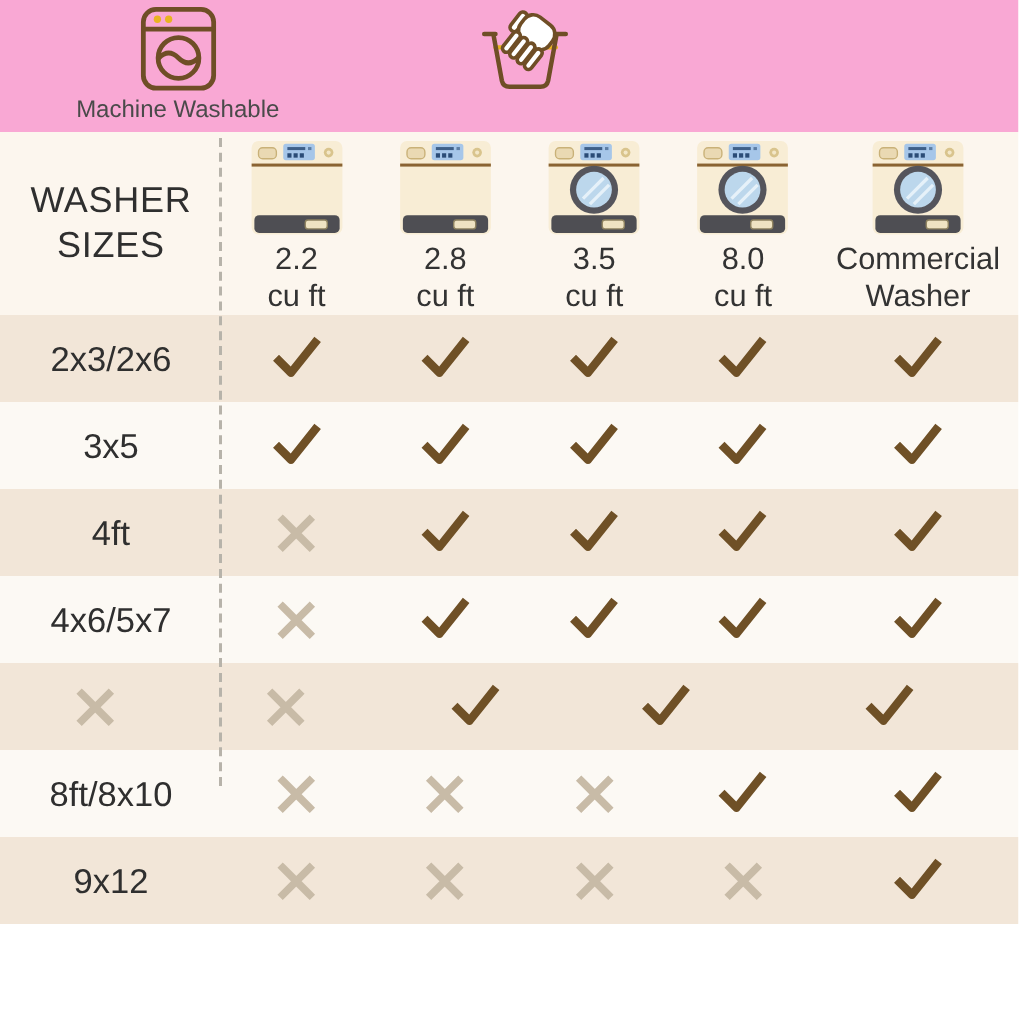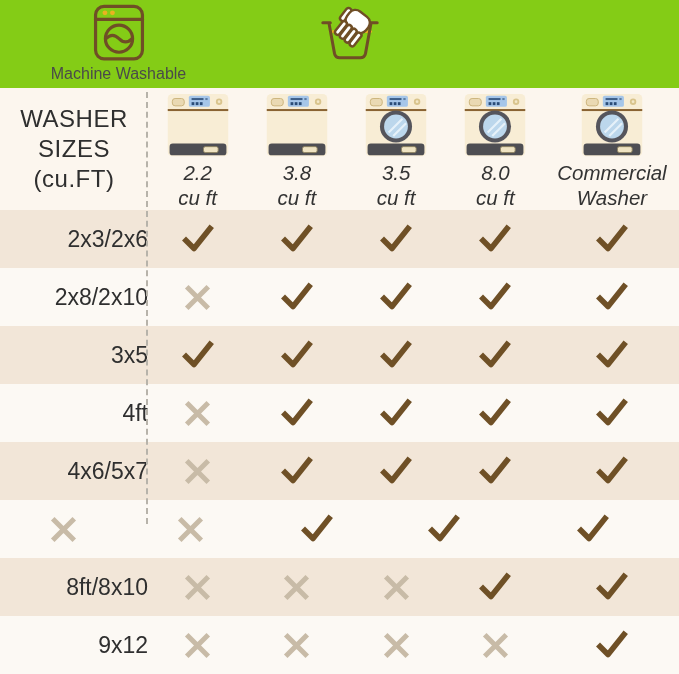--- a/index.html
+++ b/index.html
@@ -7,21 +7,21 @@
   body {
     font-family: "Liberation Sans", sans-serif;
     background: #ffffff;
     overflow: hidden;
   }
   .page { width: 679px; height: 674px; }
 
   
   .legend {
     height: 88px;
-    background: #84cc16;
+    background: #f9a8d4;
     display: grid;
     grid-template-columns: 237px 226px 216px;
   }
   .legend-item {
     display: flex;
     flex-direction: column;
     align-items: center;
     padding-top: 3px;
   }
   .legend-icon svg { display: block; }
@@ -52,41 +52,41 @@
     width: 148px;
     display: flex;
     flex-direction: column;
     align-items: center;
     justify-content: center;
     font-size: 24px;
     line-height: 30px;
     color: #2f2f2f;
     letter-spacing: 0.5px;
   }
-  .cols { flex: 1; display: flex; font-style: italic; }
+  .cols { flex: 1; display: flex; }
   .col-header {
     flex: 1;
     display: flex;
     flex-direction: column;
     align-items: center;
     padding-top: 4px;
     font-size: 20.5px;
     line-height: 25px;
     color: #333333;
     white-space: nowrap;
   }
   .col-header:last-child { flex: 1.35; }
   .washer-icon svg { display: block; }
 
   .row { height: 58px; display: flex; align-items: center; }
   .row:nth-child(odd)  { background: #f2e6d8; }
   .row:nth-child(even) { background: #fcf9f4; }
   .row-label {
     width: 148px;
-    text-align: right;
+    text-align: center;
     font-size: 23px;
     color: #2f2f2f;
   }
   .cells { flex: 1; display: flex; height: 100%; }
   .cell {
     flex: 1;
     display: flex;
     align-items: center;
     justify-content: center;
   }
@@ -133,21 +133,20 @@
 
   </header>
 
   <div class="table-wrap">
     <div class="divider"></div>
 
     <div class="thead">
       <div class="corner">
         <span>WASHER</span>
         <span>SIZES</span>
-        <span>(cu.FT)</span>
       </div>
       <div class="cols" id="colHeaders">
   <div class="col-header">
     <span class="washer-icon">
               <svg width="66" height="68" viewBox="0 0 72 74">
     <rect x="3" y="2" width="66" height="68" rx="5" fill="#f8edd5"></rect>
     <rect x="8" y="7" width="13" height="8" rx="3" fill="#ead9b3" stroke="#c9b178" stroke-width="1"></rect>
     <rect x="26" y="4" width="23" height="12" rx="2" fill="#a6c6e9"></rect>
     <rect x="29" y="6.5" width="13" height="2.2" fill="#2b4c77" opacity="0.85"></rect>
     <rect x="44" y="6.5" width="2.5" height="2.2" fill="#2b4c77" opacity="0.6"></rect>
@@ -178,21 +177,21 @@
     <rect x="33.5" y="11" width="3" height="3.2" fill="#2b4c77"></rect>
     <rect x="38" y="11" width="3" height="3.2" fill="#2b4c77"></rect>
     <circle cx="59" cy="10.5" r="3.5" fill="#d9c48d"></circle>
     <circle cx="59" cy="10.5" r="1.5" fill="#f3e7c8"></circle>
     <rect x="3" y="18.5" width="66" height="2.2" fill="#8a6332"></rect>
 
     <rect x="5" y="56" width="62" height="13" rx="3.5" fill="#4e4e53"></rect>
     <rect x="42" y="59.5" width="16" height="6.5" rx="2" fill="#efe3c2" stroke="#8f8360" stroke-width="1"></rect>
   </svg>
             </span>
-    <span class="col-line1">3.8</span>
+    <span class="col-line1">2.8</span>
     <span class="col-line2">cu ft</span>
   </div>
 
   <div class="col-header">
     <span class="washer-icon">
               <svg width="66" height="68" viewBox="0 0 72 74">
     <rect x="3" y="2" width="66" height="68" rx="5" fill="#f8edd5"></rect>
     <rect x="8" y="7" width="13" height="8" rx="3" fill="#ead9b3" stroke="#c9b178" stroke-width="1"></rect>
     <rect x="26" y="4" width="23" height="12" rx="2" fill="#a6c6e9"></rect>
     <rect x="29" y="6.5" width="13" height="2.2" fill="#2b4c77" opacity="0.85"></rect>
@@ -291,50 +290,20 @@
   </svg>
             </div>
             <div class="cell">
               <svg width="34" height="30" viewBox="0 0 34 30">
     <path d="M5 16.5 L13 24.5 L29 4.5" fill="none" stroke="#6f5026" stroke-width="5.6" stroke-linecap="square" stroke-linejoin="round"></path>
   </svg>
             </div>
           </div>
   </div>
 
-  <div class="row">
-    <div class="row-label">2x8/2x10</div>
-    <div class="cells">
-            <div class="cell">
-              <svg width="31" height="31" viewBox="0 0 31 31">
-    <path d="M6.5 6.5 L24.5 24.5 M24.5 6.5 L6.5 24.5" fill="none" stroke="#c8bba7" stroke-width="5" stroke-linecap="square"></path>
-  </svg>
-            </div>
-            <div class="cell">
-              <svg width="34" height="30" viewBox="0 0 34 30">
-    <path d="M5 16.5 L13 24.5 L29 4.5" fill="none" stroke="#6f5026" stroke-width="5.6" stroke-linecap="square" stroke-linejoin="round"></path>
-  </svg>
-            </div>
-            <div class="cell">
-              <svg width="34" height="30" viewBox="0 0 34 30">
-    <path d="M5 16.5 L13 24.5 L29 4.5" fill="none" stroke="#6f5026" stroke-width="5.6" stroke-linecap="square" stroke-linejoin="round"></path>
-  </svg>
-            </div>
-            <div class="cell">
-              <svg width="34" height="30" viewBox="0 0 34 30">
-    <path d="M5 16.5 L13 24.5 L29 4.5" fill="none" stroke="#6f5026" stroke-width="5.6" stroke-linecap="square" stroke-linejoin="round"></path>
-  </svg>
-            </div>
-            <div class="cell">
-              <svg width="34" height="30" viewBox="0 0 34 30">
-    <path d="M5 16.5 L13 24.5 L29 4.5" fill="none" stroke="#6f5026" stroke-width="5.6" stroke-linecap="square" stroke-linejoin="round"></path>
-  </svg>
-            </div>
-          </div>
-  </div>
 
   <div class="row">
     <div class="row-label">3x5</div>
     <div class="cells">
             <div class="cell">
               <svg width="34" height="30" viewBox="0 0 34 30">
     <path d="M5 16.5 L13 24.5 L29 4.5" fill="none" stroke="#6f5026" stroke-width="5.6" stroke-linecap="square" stroke-linejoin="round"></path>
   </svg>
             </div>
             <div class="cell">

